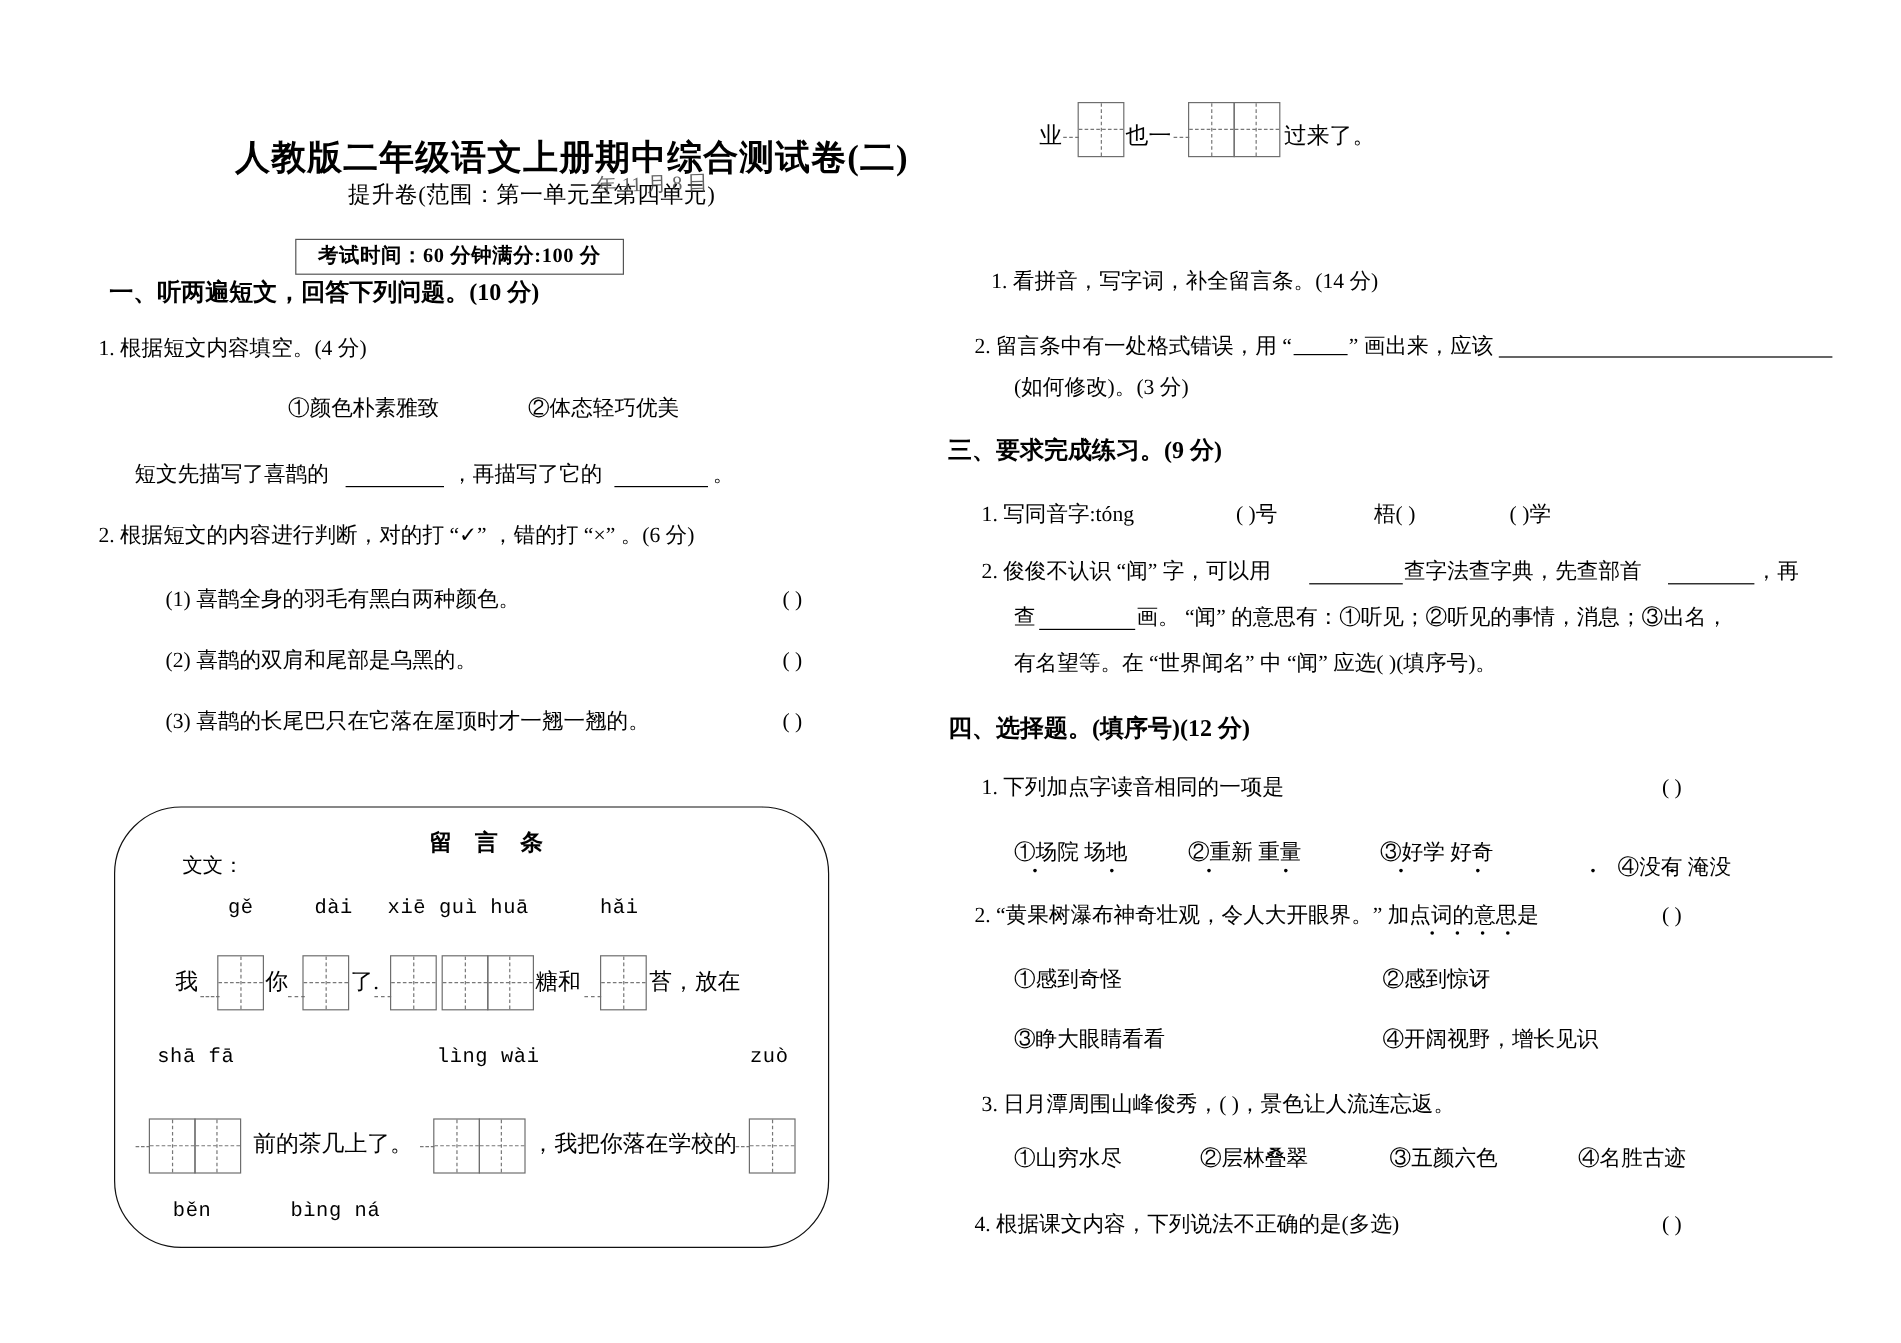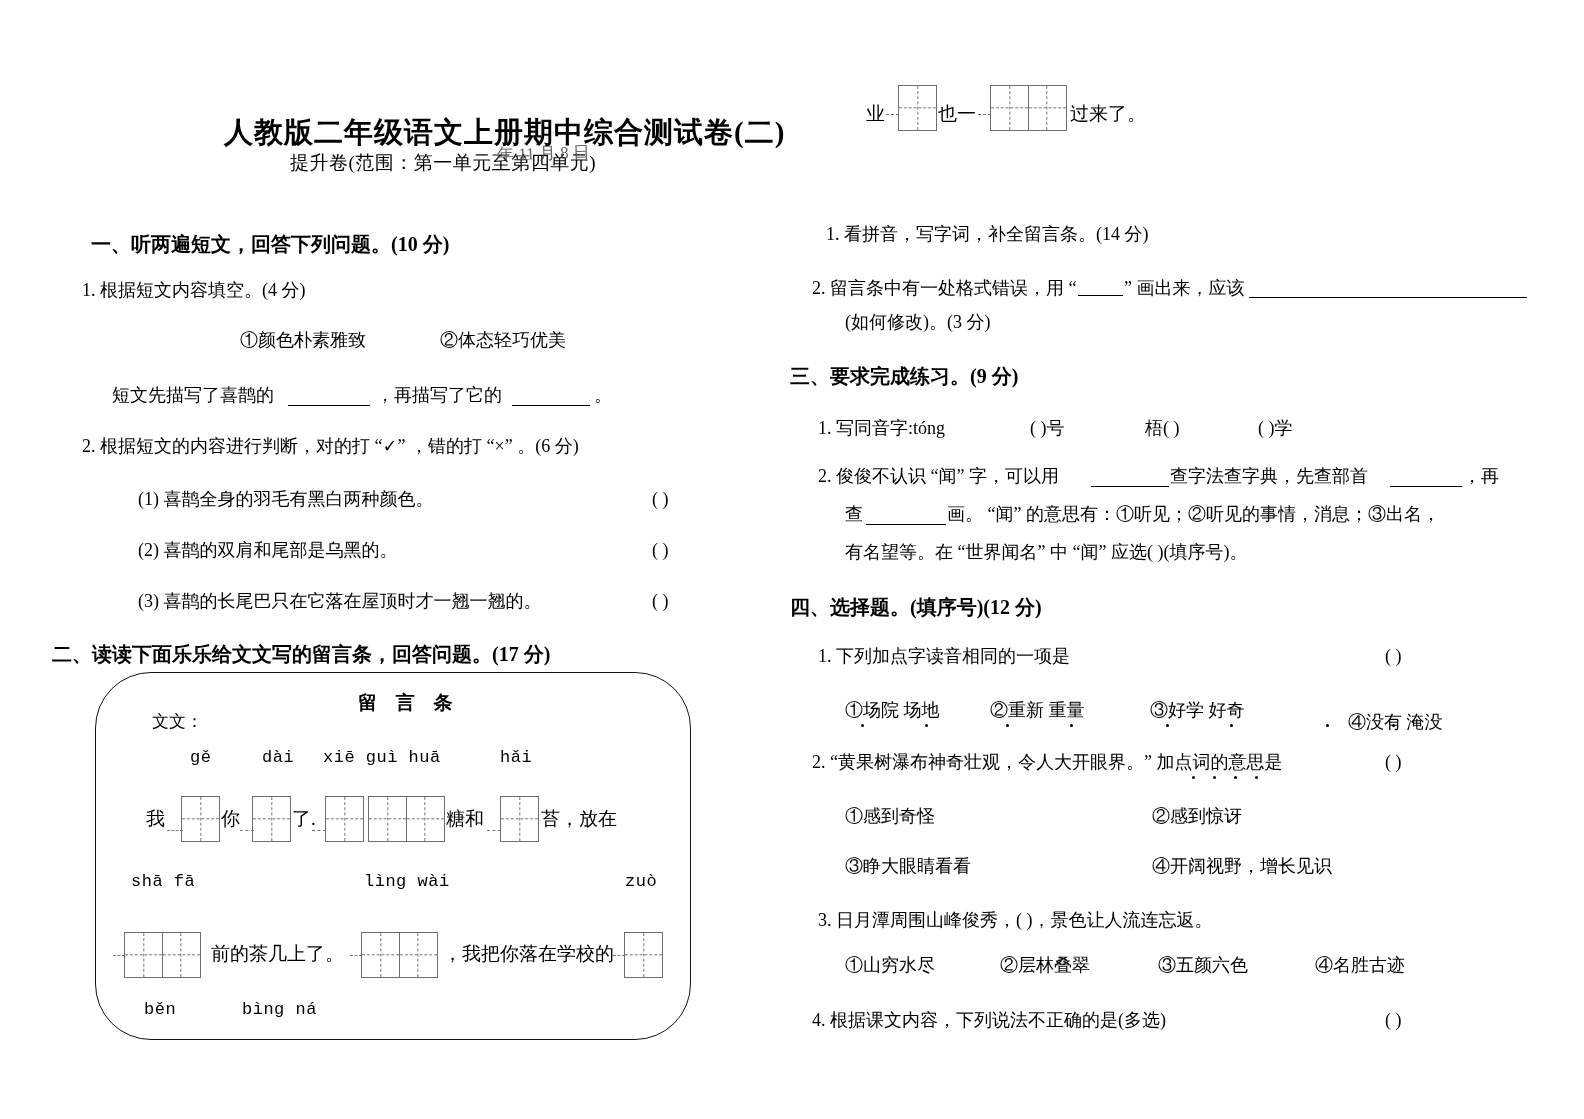--- a/index.html
+++ b/index.html
@@ -17,21 +17,21 @@
   .page { position: relative; width: 1584px; height: 1119px; }
 
   
   .t  { position: absolute; white-space: nowrap; line-height: 1.15; }
   .cn { font-family: "Liberation Serif", "DejaVu Serif", serif; }
   .py { font-family: "Liberation Mono", "DejaVu Sans Mono", monospace; font-size: 17px; letter-spacing: .5px; }
 
   
   #title-main {
     left: 196px; top: 116px;
-    font-size: 29px; font-weight: 600; letter-spacing: 1px; margin-left: 28px;
+    font-size: 29px; font-weight: 600; letter-spacing: 1px;
   }
   #title-sub {
     left: 290px; top: 152px;
     font-size: 19px; letter-spacing: .5px;
   }
   #title-date {
     left: 497px; top: 144px;
     font-size: 17px; color: #4a4a4a;
     transform: rotate(-1.5deg);
     opacity: .85;
@@ -96,20 +96,21 @@
   .dotted { position: absolute; width: 3px; height: 3px; border-radius: 50%; background: #000; }
 </style>
 </head>
 <body>
 
 <div class="page">
 
   <div class="t cn" id="title-main">人教版二年级语文上册期中综合测试卷(二)</div>
   <div class="t cn" id="title-sub">提升卷(范围：第一单元至第四单元)</div>
   <div class="t cn" id="title-date">年 11 月 8 日</div>
+  <div class="t cn" id="exam-info">考试时间：60 分钟满分:100 分</div>
 
   <div class="t cn sec-head" style="left:52px; top:233px;margin-left:39px;">一、听两遍短文，回答下列问题。(10 分)</div>
 
   <div class="t cn q" style="left:82px; top:280px;">1. 根据短文内容填空。(4 分)</div>
 
   <div class="t cn q" style="left:240px; top:330px;">①颜色朴素雅致</div>
   <div class="t cn q" style="left:440px; top:330px;">②体态轻巧优美</div>
 
   <div class="t cn q" style="left:112px; top:385px;">短文先描写了喜鹊的</div>
   <div style="position:absolute; left:288px; top:405px; width:82px; border-bottom:1.3px solid #000;"></div>
@@ -121,21 +122,20 @@
 
   <div class="t cn q" style="left:138px; top:489px;">(1) 喜鹊全身的羽毛有黑白两种颜色。</div>
   <div class="t cn q" style="left:652px; top:489px;">(       )</div>
 
   <div class="t cn q" style="left:138px; top:540px;">(2) 喜鹊的双肩和尾部是乌黑的。</div>
   <div class="t cn q" style="left:652px; top:540px;">(       )</div>
 
   <div class="t cn q" style="left:138px; top:591px;">(3) 喜鹊的长尾巴只在它落在屋顶时才一翘一翘的。</div>
   <div class="t cn q" style="left:652px; top:591px;">(       )</div>
 
-  <div class="t cn sec-head" style="left:52px; top:643px;">二、读读下面乐乐给文文写的留言条，回答问题。(17 分)</div>
 
   <div id="note-card"></div>
 
   <div class="t cn" id="note-title">留 言 条</div>
   <div class="t cn" id="note-greeting">文文：</div>
 
   <div class="t py" style="left:190px; top:748px;">gě</div>
   <div class="t py" style="left:262px; top:748px;">dài</div>
   <div class="t py" style="left:323px; top:748px;">xiē  guì huā</div>
   <div class="t py" style="left:500px; top:748px;">hǎi</div>

